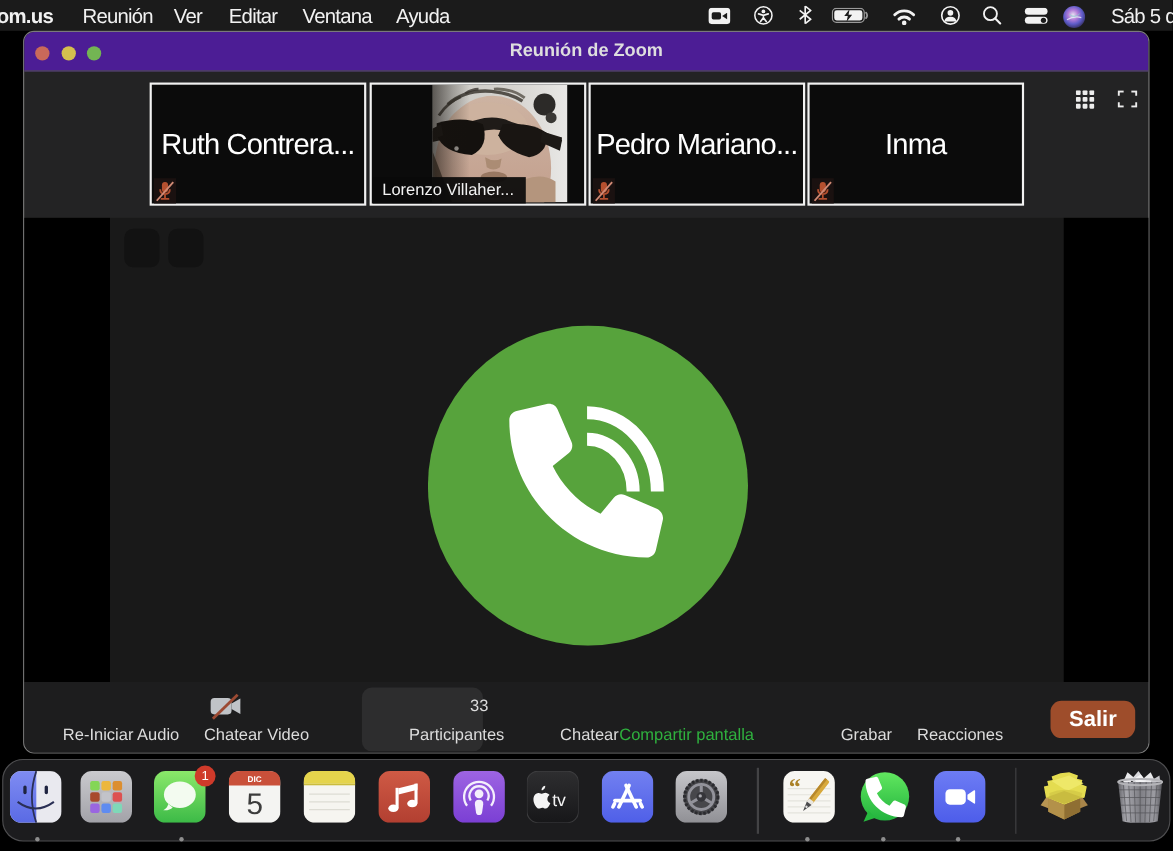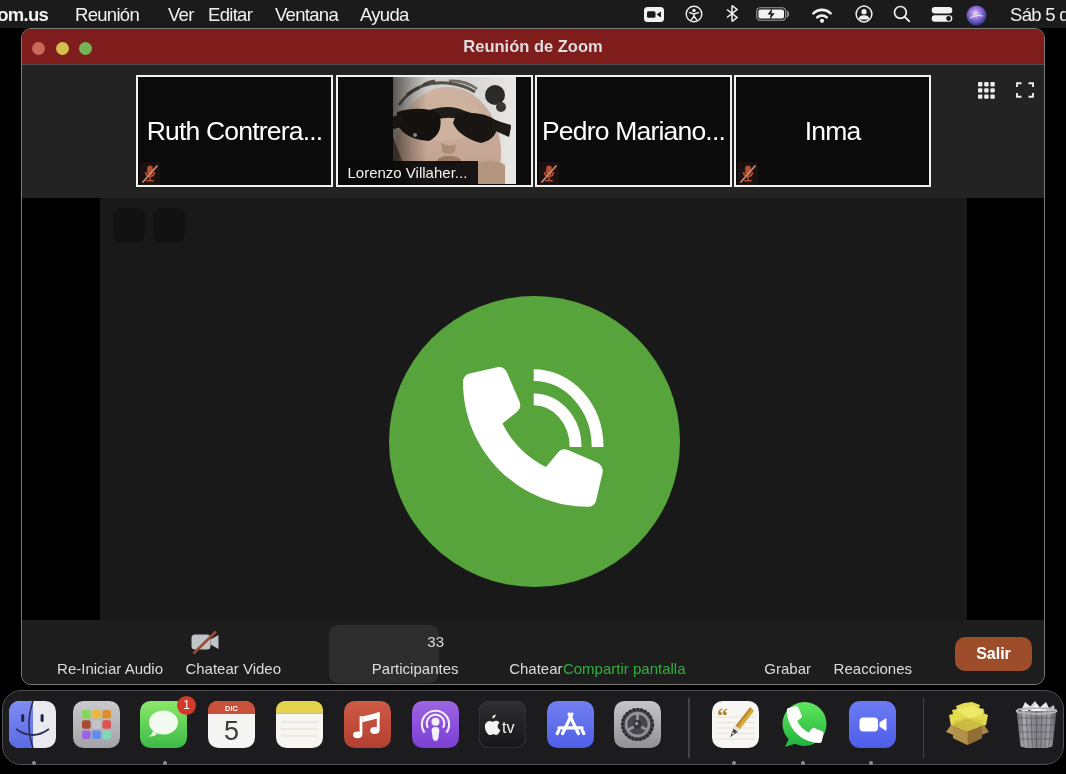--- a/index.html
+++ b/index.html
@@ -7,21 +7,21 @@
     font-family:"Liberation Sans", sans-serif; -webkit-font-smoothing:antialiased; }
   .abs { position:absolute; }
   
   #menubar { position:absolute; left:0; top:0; width:1066px; height:28px;
     background:#1b1b1b; color:#f1f1f1; }
   .mitem { position:absolute; top:4px; font-size:18.5px; letter-spacing:-0.7px; white-space:nowrap; }
   
   #win { position:absolute; left:21px; top:28px; width:1024px; height:657px;
     background:#232324; border:1px solid #7a7a7a; border-radius:10px; overflow:hidden; }
   #titlebar { position:absolute; left:0; top:0; width:100%; height:36px;
-    background:#7f1d1d; border-bottom:1px solid #4e4e4e; }
+    background:#4c1d95; border-bottom:1px solid #4e4e4e; }
   .tl { position:absolute; top:13px; width:13px; height:13px; border-radius:50%; }
   #wtitle { position:absolute; left:0; top:8px; width:100%; text-align:center;
     font-size:16.5px; font-weight:bold; color:#dedede; }
   
   .tile { position:absolute; top:46px; width:197px; height:112px;
     background:#0b0b0b; border:2.5px solid #f2f2f2; color:#fff; }
   .tname { position:absolute; left:0; top:0; width:100%; height:100%;
     display:flex; align-items:center; justify-content:center;
     font-size:26.5px; letter-spacing:-0.8px; white-space:nowrap; }
   .micbox { position:absolute; left:2px; bottom:0px; width:20px; height:23px;
@@ -34,36 +34,36 @@
   #mainblackL { position:absolute; left:0; top:169px; width:78px; height:422px; background:#000; }
   #mainblackR { position:absolute; left:945px; top:169px; width:78px; height:422px; background:#000; }
   #graypanel { position:absolute; left:78px; top:169px; width:867px; height:422px; background:#191919; }
   .sq { position:absolute; width:32px; height:35px; background:#121212; border-radius:8px; top:179px; }
   
   #toolbar { position:absolute; left:0; top:591px; width:1024px; height:66px; background:#1d1d1e; }
   .tblabel { position:absolute; top:40px; font-size:15px; color:#dcdcdc; white-space:nowrap; text-align:right; }
   #partbtn { position:absolute; left:307px; top:5px; width:110px; height:58px;
     background:#2d2d2e; border-radius:9px; }
   #salir { position:absolute; left:933px; top:17px; width:77px; height:34px;
-    background:#9e4d2b; border-radius:10px; color:#fff; font-weight:bold; font-size:16px;
+    background:#9e4d2b; border-radius:10px; color:#fff; font-weight:bold; font-size:20px;
     text-align:center; line-height:34px; }
   
   #dock { position:absolute; left:2px; top:690px; width:1062px; height:75px;
     background:#1c1c1e; border:1px solid #4e4e50; border-radius:19px; }
   .dicon { position:absolute; top:10px; width:47px; height:47px; }
   .dsep { position:absolute; top:7px; width:1.5px; height:60px; background:#434345; }
   .ddot { position:absolute; top:70px; width:4px; height:4px; border-radius:50%; background:#8e8e8e; }
 </style>
 </head>
 <body>
 
 <div id="menubar">
   <b class="mitem" style="left:-22px;">zoom.us</b>
   <span class="mitem" style="left:75px;">Reunión</span>
-  <span class="mitem" style="left:158px;margin-left:10px;">Ver</span>
+  <span class="mitem" style="left:158px;">Ver</span>
   <span class="mitem" style="left:208px;">Editar</span>
   <span class="mitem" style="left:275px;">Ventana</span>
   <span class="mitem" style="left:360px;">Ayuda</span>
   <span class="mitem" style="left:1010px;">Sáb 5 dic</span>
 
   <svg class="abs" style="left:644px;top:7px;" width="20" height="15" viewBox="0 0 20 15">
     <rect x="0" y="0" width="20" height="15" rx="3.5" fill="#f2f2f2"></rect>
     <rect x="3" y="4.2" width="8.5" height="6.6" rx="1.6" fill="#1b1b1b"></rect>
     <path d="M12.5 7.5 L17 4.6 V10.4 Z" fill="#1b1b1b"></path>
   </svg>

